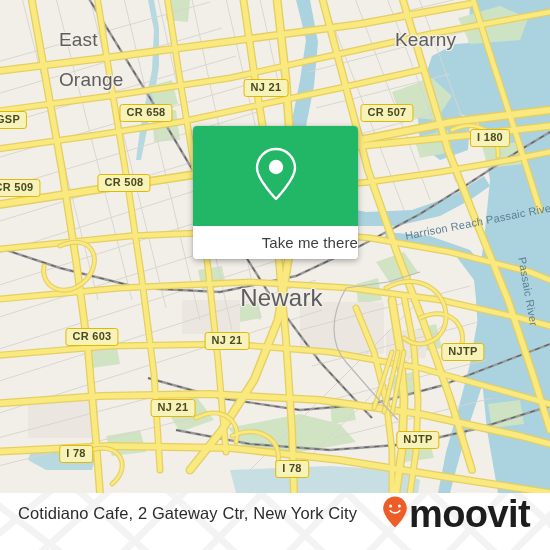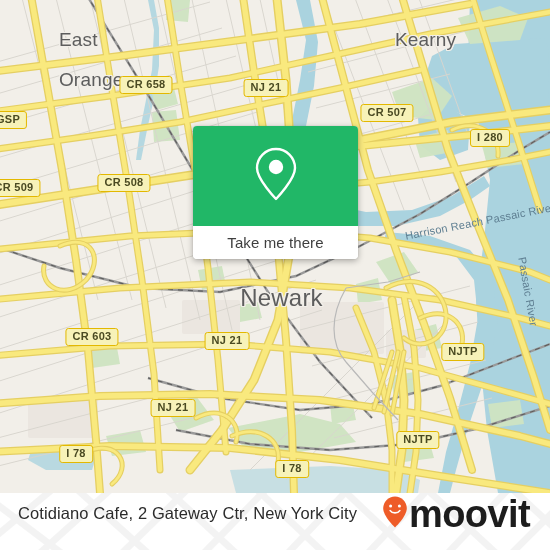--- a/index.html
+++ b/index.html
@@ -107,21 +107,21 @@
     background: #21b767;
     display: flex;
     align-items: center;
     justify-content: center;
   }
   #poi-card .card-bottom {
     height: 33px;
     background: #ffffff;
     display: flex;
     align-items: center;
-    justify-content: center;
+    justify-content: flex-end;
   }
   #poi-card .card-bottom .cta {
     font-size: 15px;
     color: #3f3f3f;
     letter-spacing: .1px;
     background: none;
     border: 0;
     padding: 0;
     font-family: inherit;
     cursor: pointer;
@@ -394,24 +394,24 @@
     <div class="place-label big" style="left:362px; top:10px;">
       <span>Kearny</span>
     </div>
     <div class="place-label big" style="left:199px; top:260px; font-size:24px;">
       <span>Newark</span>
     </div>
 
     <div class="water-label" style="left:404px; top:230px; transform:rotate(-11deg); transform-origin:0 0;">Harrison Reach Passaic Rive</div>
     <div class="water-label" style="left:528px; top:256px; transform:rotate(80deg); transform-origin:0 0;">Passaic River</div>
 
-    <div class="shield" style="left:146px; top:85px;text-align:center;">CR 658</div>
+    <div class="shield" style="left:146px; top:113px;text-align:center;">CR 658</div>
     <div class="shield" style="left:266px; top:88px;">NJ 21</div>
     <div class="shield" style="left:387px; top:113px;">CR 507</div>
-    <div class="shield" style="left:490px; top:138px;">I 280</div>
+    <div class="shield" style="left:490px; top:138px;">I 180</div>
     <div class="shield" style="left:8px; top:120px;">GSP</div>
     <div class="shield" style="left:124px; top:183px;">CR 508</div>
     <div class="shield" style="left:14px; top:188px;">CR 509</div>
     <div class="shield" style="left:92px; top:291px;margin-top:46px;">CR 603</div>
     <div class="shield" style="left:227px; top:341px;">NJ 21</div>
     <div class="shield" style="left:463px; top:352px;">NJTP</div>
     <div class="shield" style="left:173px; top:408px;">NJ 21</div>
     <div class="shield" style="left:418px; top:440px;">NJTP</div>
     <div class="shield" style="left:76px; top:454px;">I 78</div>
     <div class="shield" style="left:292px; top:469px;">I 78</div>

